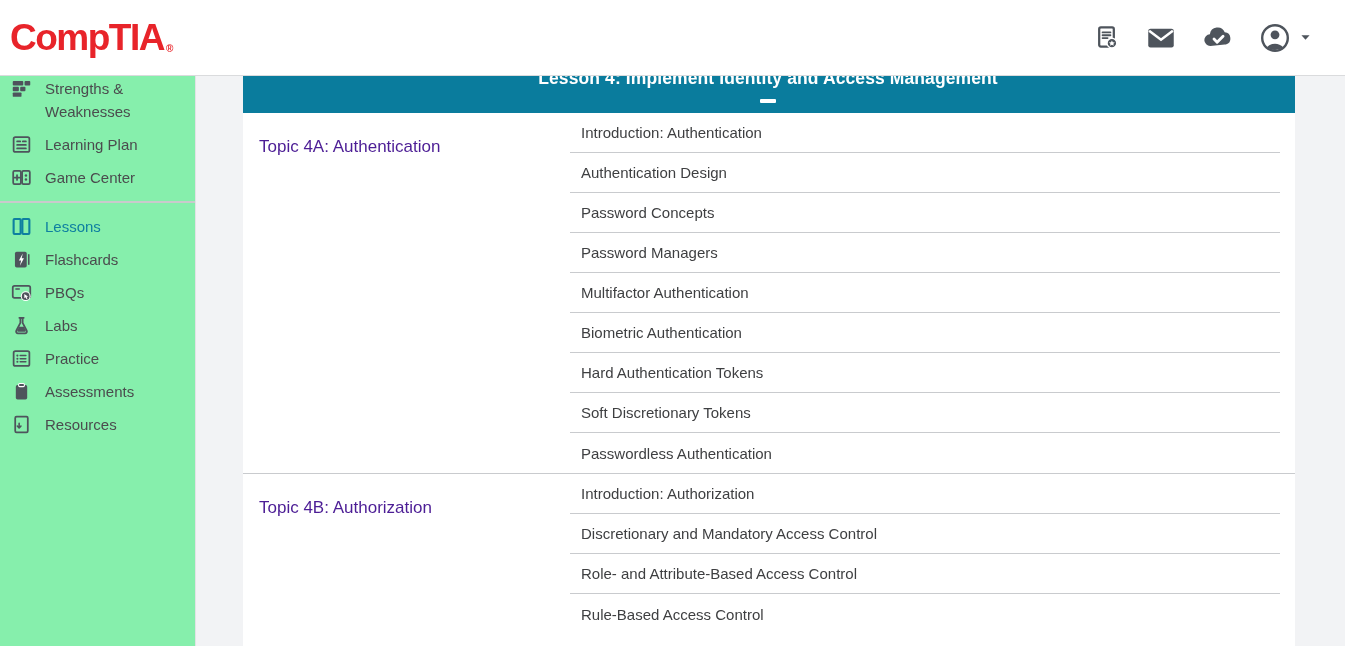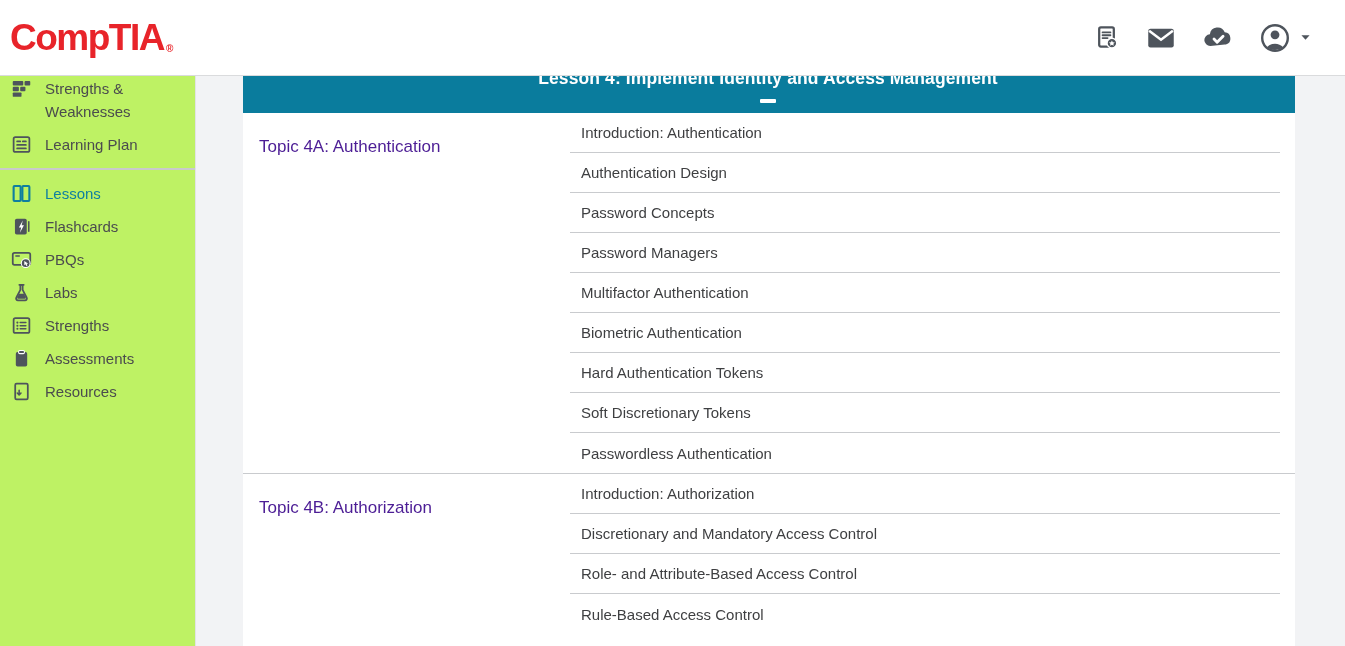--- a/index.html
+++ b/index.html
@@ -25,21 +25,21 @@
     justify-content:space-between;padding:0 32px 0 10px;z-index:5;
   }
   .logo{display:flex;align-items:flex-end;color:var(--brand-red);
     font-weight:bold;font-size:37px;letter-spacing:-1.5px;line-height:1;cursor:pointer;}
   .logo .reg{font-size:10px;letter-spacing:0;margin:0 0 2px 2px;font-weight:bold;}
   .topbar-icons{display:flex;align-items:center;gap:26px;color:var(--icon-gray);}
   .topbar-icons .tb-icon{display:flex;cursor:pointer;}
   .account-group{display:flex;align-items:center;gap:7px;cursor:pointer;}
   
   .sidebar{
-    position:absolute;top:66px;left:0;width:196px;height:580px;background:#bef264;
+    position:absolute;top:66px;left:0;width:196px;height:580px;background:#86efac;
     border-right:1px solid #e2e3e5;padding-top:6px;
   }
   .sb-item{display:flex;align-items:flex-start;gap:13px;padding:5px 8px 5px 11px;
     color:#4b4c4e;font-size:15px;line-height:23px;cursor:pointer;}
   .sb-icon{flex:0 0 auto;margin-top:1px;color:var(--icon-gray);display:flex;}
   .sb-item.active{color:var(--active-teal);}
   .sb-item.active .sb-icon{color:var(--active-teal);}
   .sb-divider{height:2px;border-top:1px solid #c9cacc;border-bottom:1px solid #c9cacc;margin:7px 0;}
   
   .content{
@@ -217,20 +217,28 @@
 
   <div class="sb-item">
     <span class="sb-icon">
       <svg width="21" height="21" viewBox="0 0 24 24">
             <use href="#sym-learning-plan"></use>
           </svg>
     </span>
     <span class="sb-label">Learning Plan</span>
   </div>
 
+  <div class="sb-item">
+    <span class="sb-icon">
+      <svg width="21" height="21" viewBox="0 0 24 24">
+            <use href="#sym-game-center"></use>
+          </svg>
+    </span>
+    <span class="sb-label">Game Center</span>
+  </div>
 <div class="sb-divider"></div>
   <div class="sb-item active">
     <span class="sb-icon">
       <svg width="21" height="21" viewBox="0 0 24 24">
             <use href="#sym-lessons"></use>
           </svg>
     </span>
     <span class="sb-label">Lessons</span>
   </div>
 
@@ -260,21 +268,21 @@
     </span>
     <span class="sb-label">Labs</span>
   </div>
 
   <div class="sb-item">
     <span class="sb-icon">
       <svg width="21" height="21" viewBox="0 0 24 24">
             <use href="#sym-practice"></use>
           </svg>
     </span>
-    <span class="sb-label">Strengths</span>
+    <span class="sb-label">Practice</span>
   </div>
 
   <div class="sb-item">
     <span class="sb-icon">
       <svg width="21" height="21" viewBox="0 0 24 24">
             <use href="#sym-assessments"></use>
           </svg>
     </span>
     <span class="sb-label">Assessments</span>
   </div>

